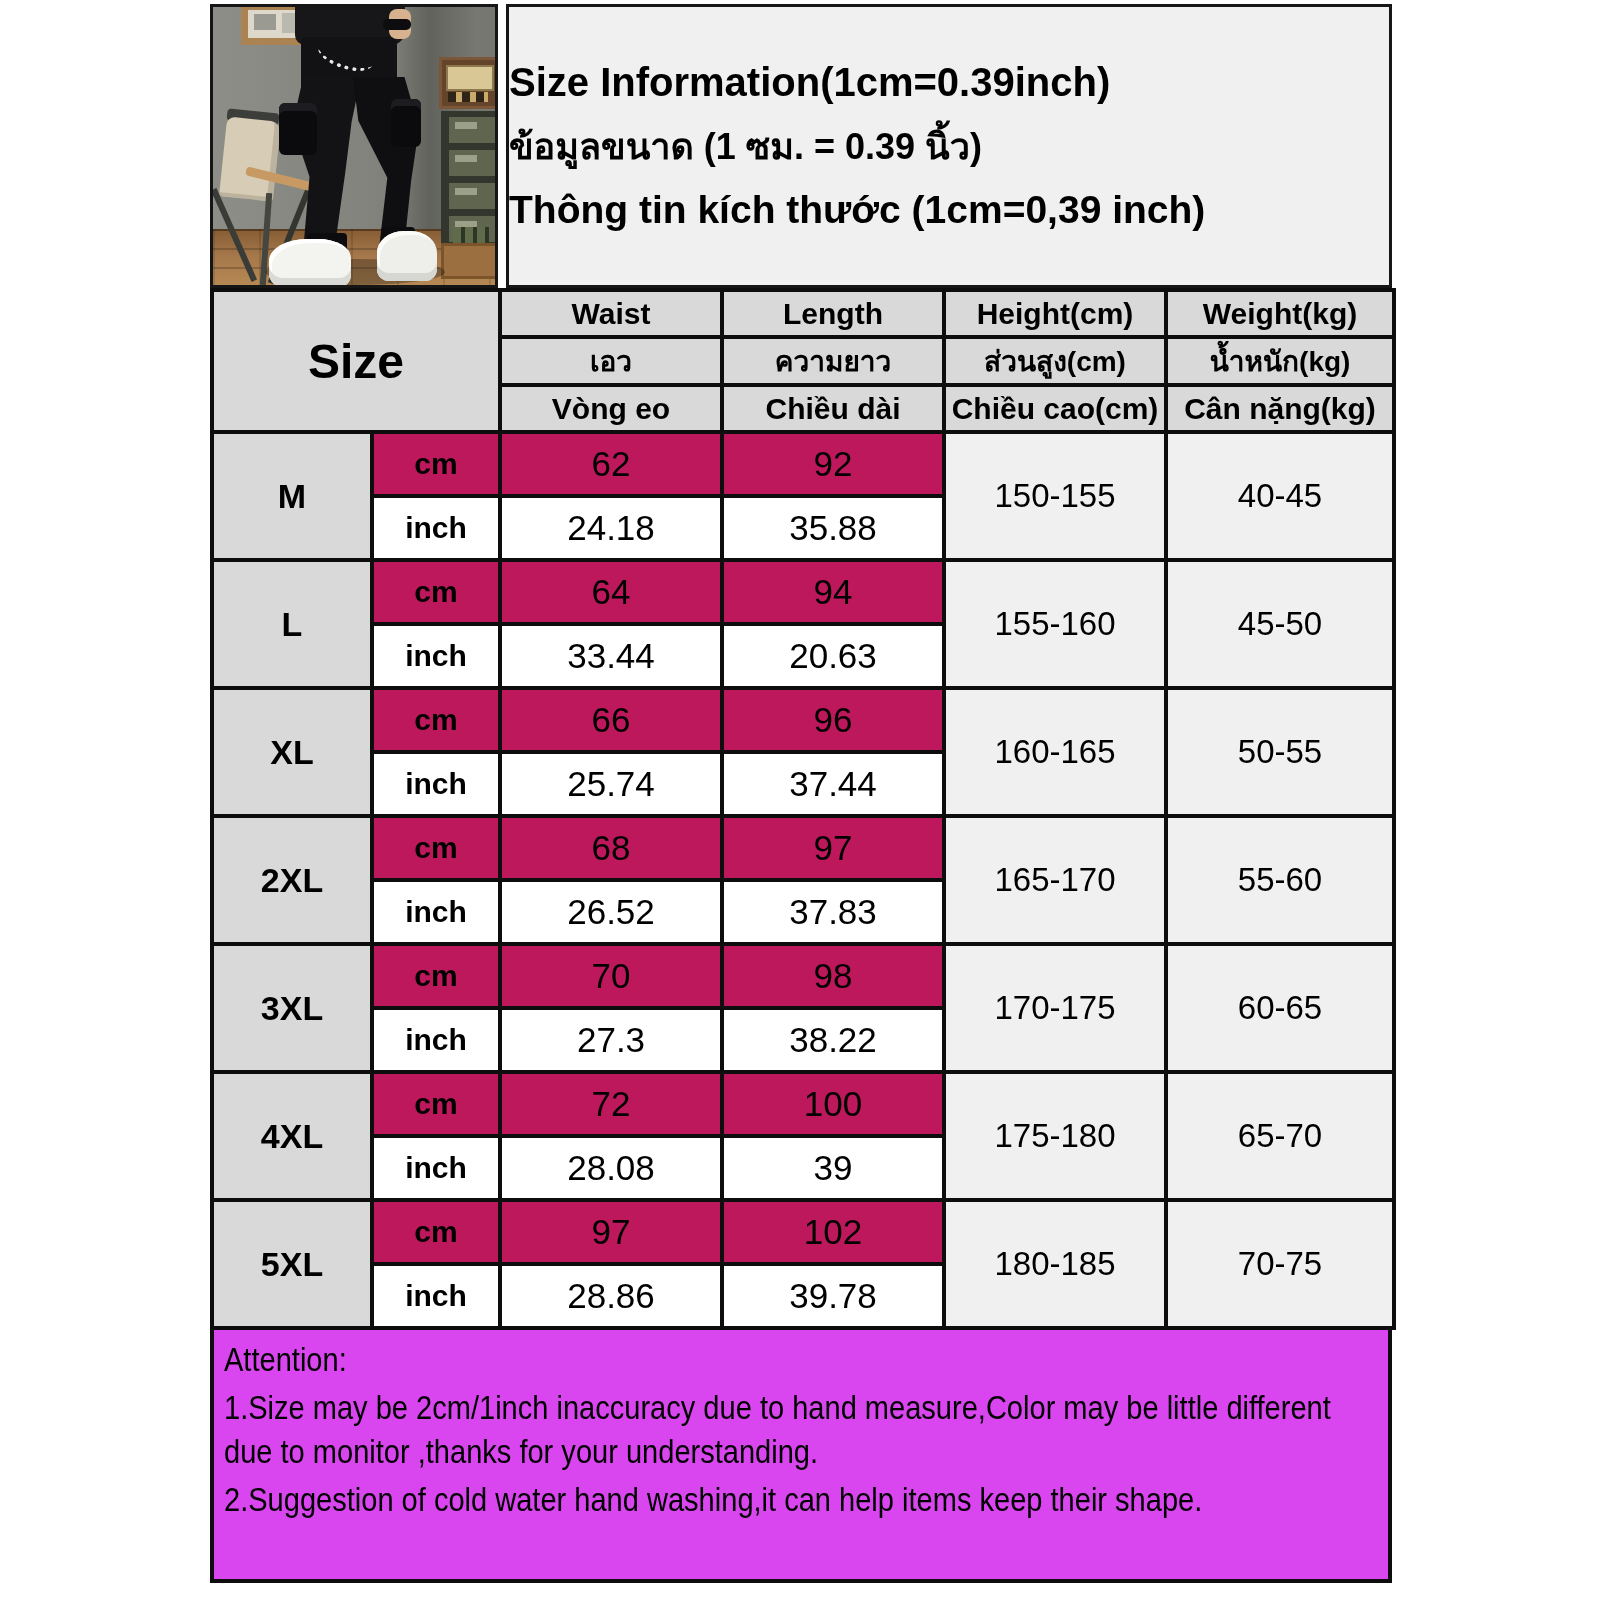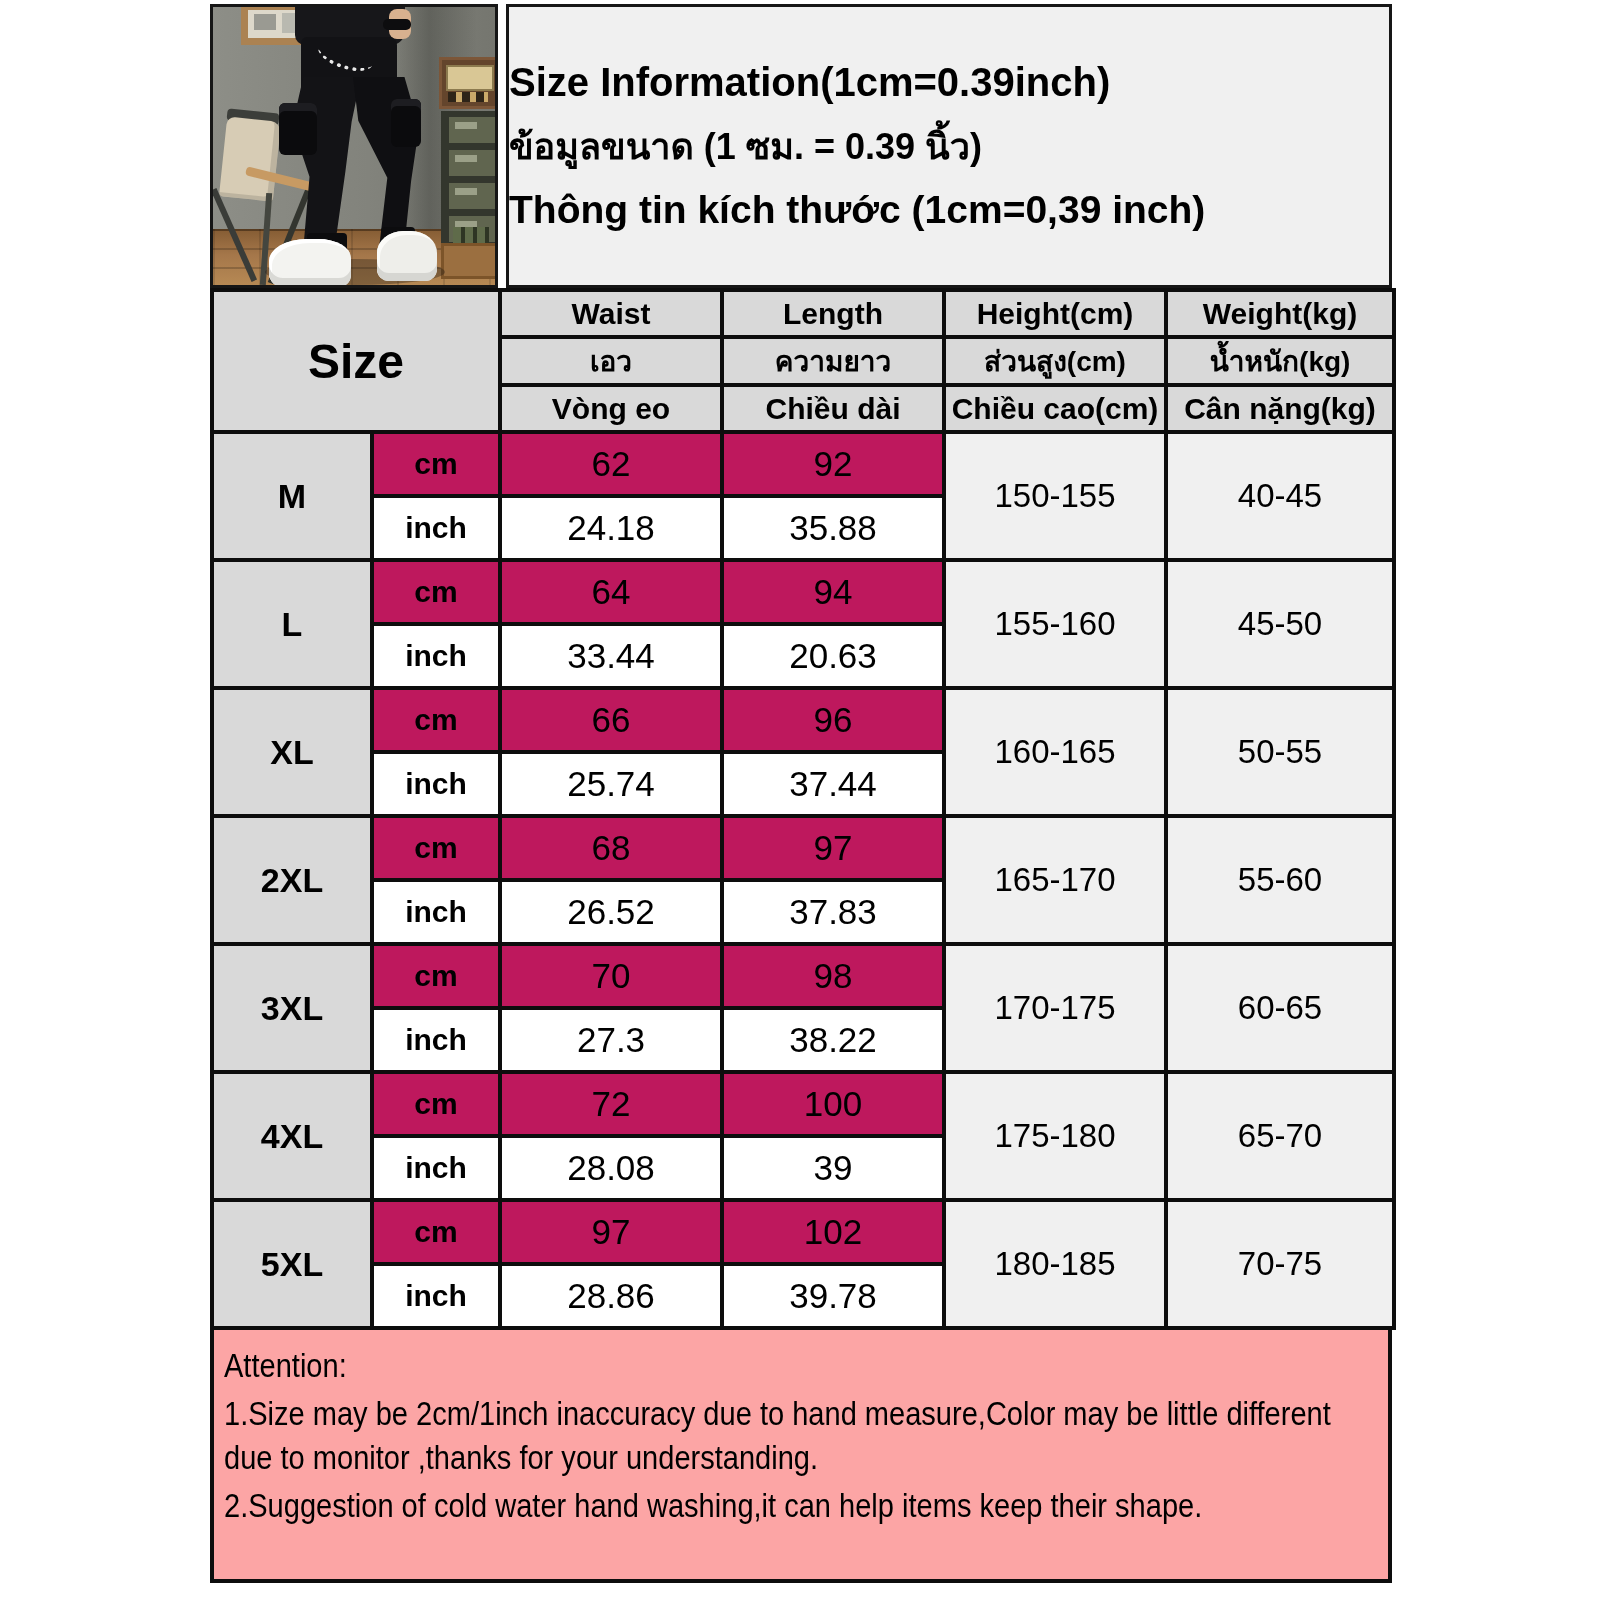--- a/index.html
+++ b/index.html
@@ -96,21 +96,21 @@
   .row-cm td, .row-in td { height:64px; }
   .size-cell { background:#d9d9d9; font-weight:bold; font-size:34px; }
   .unit-cell { font-weight:bold; font-size:30px; }
   .bg-cm { background:#be185d; }
   .bg-in { background:#ffffff; }
   .data-cell { font-size:35px; }
   .merged-cell { background:#f0f0f0; font-size:33px; }
 
   
   .attention-box { border:4px solid #0d0d0d; border-top-width:0; height:253px;
-    padding:14px 10px; background:#fca5a5; }
+    padding:8px 10px; background:#d946ef; }
   .attn-inner { transform:scaleX(0.88); transform-origin:0 0; width:113.5%;
     font-size:33px; line-height:1.33; }
   .attn-heading { margin:0 0 4px 0; }
   .attn-line { margin:0 0 4px 0; }
 </style>
 </head>
 <body>
 
 <div class="page">
   <div class="content">

